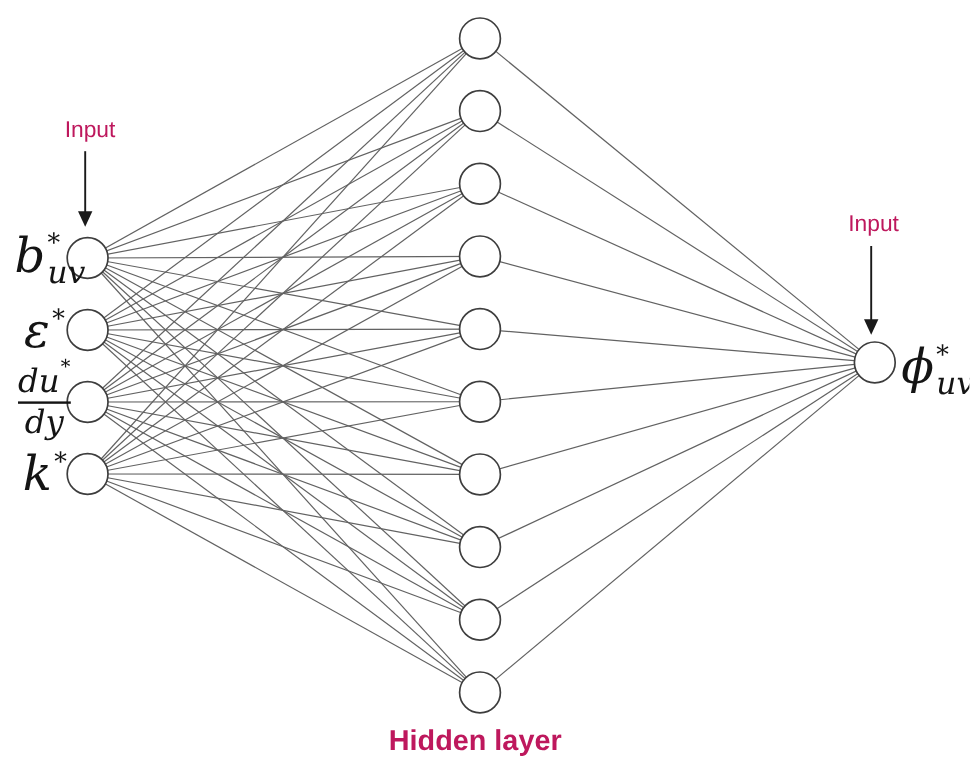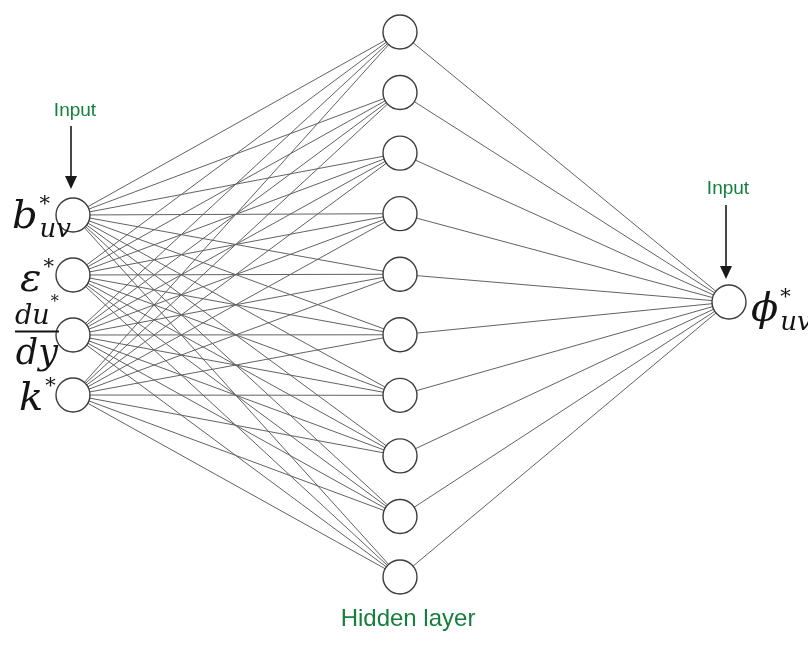--- a/index.html
+++ b/index.html
@@ -10,21 +10,21 @@
     height: 651px;
     background: #ffffff;
     overflow: hidden;
     font-family: "Liberation Sans", sans-serif;
   }
   .canvas svg { position: absolute; left: 0; top: 0; }
 
   .ann {
     position: absolute;
     transform: translate(-50%, -50%);
-    color: #15803d;
+    color: #be185d;
     white-space: nowrap;
     line-height: 1.1;
   }
   .ann.small { font-size: 19px; }
   .ann.big   { font-size: 24px; }
 
   
   .math {
     position: absolute;
     transform: translateY(-50%);
@@ -48,21 +48,21 @@
 
   .math .frac {
     display: inline-flex;
     flex-direction: column;
     align-items: center;
   }
   .math .num-row { display: flex; align-items: flex-start; }
   .math .num-row .num  { font-size: 27px; line-height: 1; }
   .math .num-row .fsup { font-size: 16px; line-height: 1; margin-top: -7px; margin-left: 1px; }
   .math .bar { align-self: stretch; height: 2px; background: #141414; margin: 3px 0 2px 0; }
-  .math .den { font-size: 35px; line-height: 1; }
+  .math .den { font-size: 27px; line-height: 1; }
 </style>
 </head>
 <body>
 
 <div class="canvas">
 
   <svg id="net-svg" width="808" height="651" viewBox="0 0 808 651">
       <line x1="73" y1="215" x2="400" y2="32" stroke="#626262" stroke-width="1"></line>
       <line x1="73" y1="215" x2="400" y2="92.55555555555556" stroke="#626262" stroke-width="1"></line>
       <line x1="73" y1="215" x2="400" y2="153.11111111111111" stroke="#626262" stroke-width="1"></line>
@@ -129,21 +129,21 @@
       <circle cx="400" cy="577" r="17" fill="#ffffff" stroke="#3d3d3d" stroke-width="1.4"></circle>
       <circle cx="729" cy="302" r="17" fill="#ffffff" stroke="#3d3d3d" stroke-width="1.4"></circle>
       <line x1="71" y1="126" x2="71" y2="177" stroke="#1a1a1a" stroke-width="1.6"></line>
       <polygon points="65,176 77,176 71,189" fill="#1a1a1a"></polygon>
       <line x1="726" y1="205" x2="726" y2="267" stroke="#1a1a1a" stroke-width="1.6"></line>
       <polygon points="720,266 732,266 726,279" fill="#1a1a1a"></polygon>
     </svg>
 
   <div class="ann small" id="lbl-input" style="left: 75px; top: 110px;">Input</div>
   <div class="ann small" id="lbl-output" style="left: 728px; top: 188px;">Input</div>
-  <div class="ann big" id="lbl-hidden" style="left: 408px; top: 618px;">Hidden layer</div>
+  <div class="ann big" id="lbl-hidden" style="left: 396px; top: 618px; font-weight: bold;">Hidden layer</div>
 
   <div class="math" id="ml-0" style="left: 12px; top: 213px;">
     <span class="base">b</span>
     <span class="stack">
       <span class="sup">*</span>
       <span class="sub">uv</span>
     </span>
   </div>
 
   <div class="math" id="ml-1" style="left: 20px; top: 276px;">

